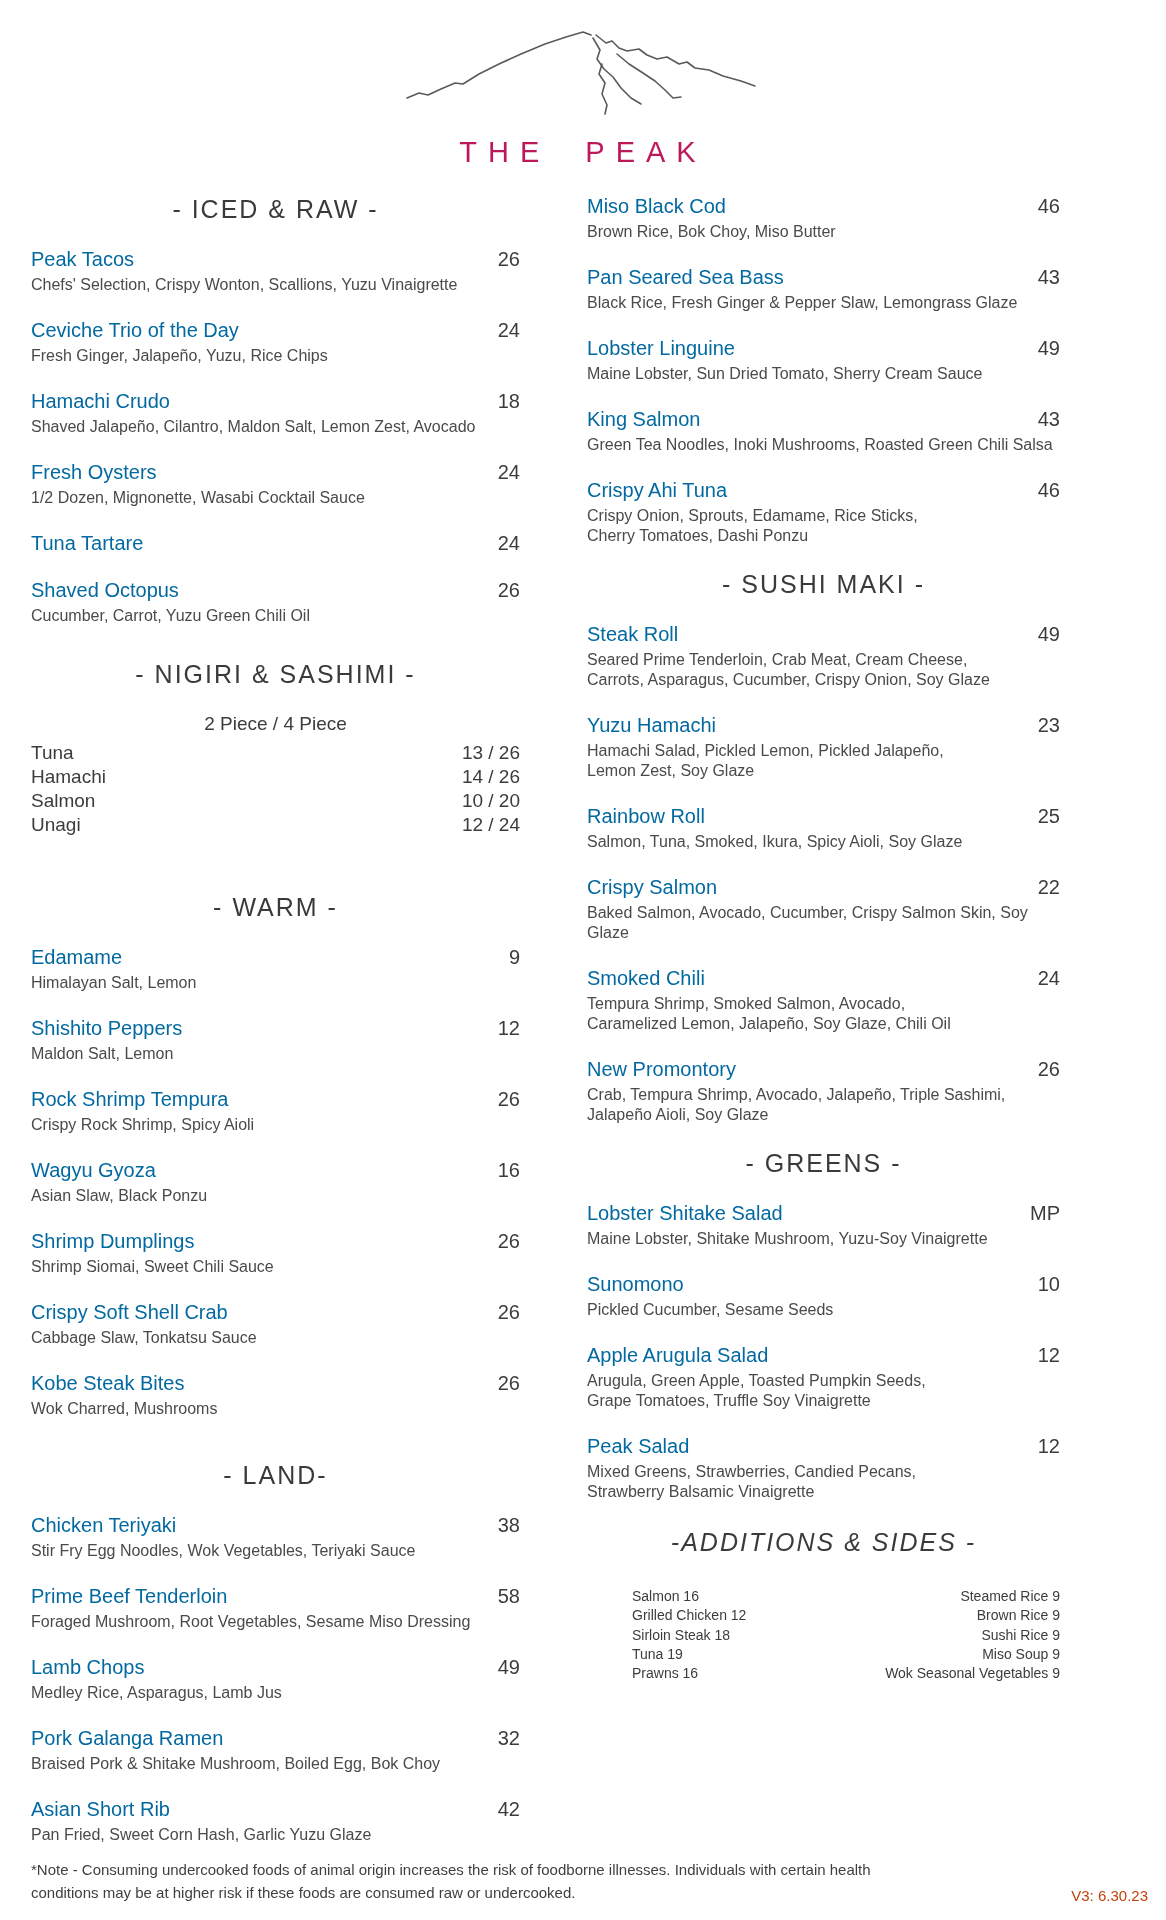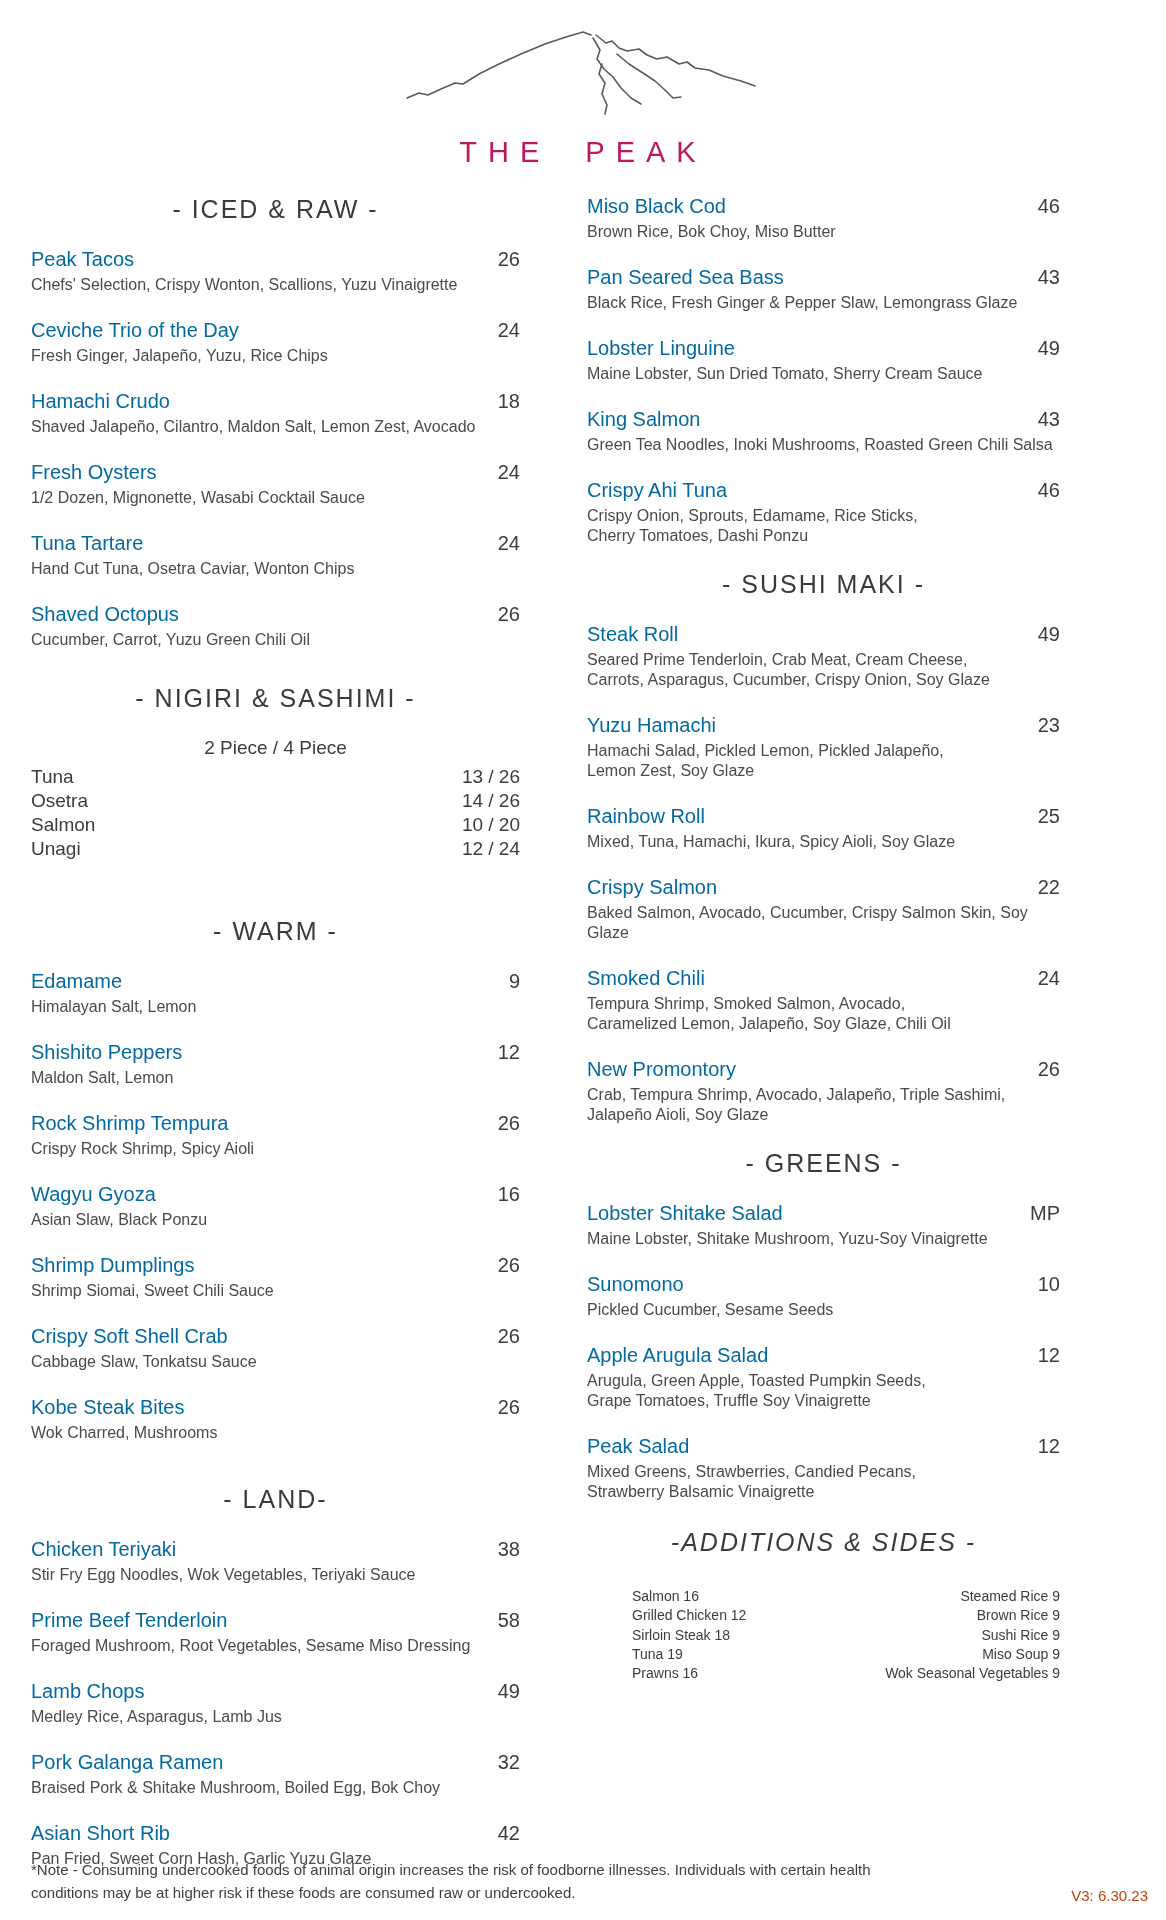--- a/index.html
+++ b/index.html
@@ -93,38 +93,37 @@
           <span class="item-name">Fresh Oysters</span>
           <span class="item-price">24</span>
         </div>
       <div class="item-desc">1/2 Dozen, Mignonette, Wasabi Cocktail Sauce</div>
     </div>
     <div class="menu-item">
       <div class="item-row">
           <span class="item-name">Tuna Tartare</span>
           <span class="item-price">24</span>
         </div>
-      <div class="item-desc">Hand Cut Tuna, Osetra Caviar, Wonton Chips</div>
     </div>
     <div class="menu-item">
       <div class="item-row">
           <span class="item-name">Shaved Octopus</span>
           <span class="item-price">26</span>
         </div>
       <div class="item-desc">Cucumber, Carrot, Yuzu Green Chili Oil</div>
     </div>
 
     <h2 class="sec-title mt34">- NIGIRI &amp; SASHIMI -</h2>
     <div class="nigiri-sub">2 Piece / 4 Piece</div>
     <div class="nigiri-row">
         <span>Tuna</span>
         <span>13 / 26</span>
       </div>
     <div class="nigiri-row">
-        <span>Osetra</span>
+        <span>Hamachi</span>
         <span>14 / 26</span>
       </div>
     <div class="nigiri-row">
         <span>Salmon</span>
         <span>10 / 20</span>
       </div>
     <div class="nigiri-row">
         <span>Unagi</span>
         <span>12 / 24</span>
       </div>
@@ -277,21 +276,21 @@
           <span class="item-price">23</span>
         </div>
       <div class="item-desc">Hamachi Salad, Pickled Lemon, Pickled Jalapeño,
 Lemon Zest, Soy Glaze</div>
     </div>
     <div class="menu-item">
       <div class="item-row">
           <span class="item-name">Rainbow Roll</span>
           <span class="item-price">25</span>
         </div>
-      <div class="item-desc">Mixed, Tuna, Hamachi, Ikura, Spicy Aioli, Soy Glaze</div>
+      <div class="item-desc">Salmon, Tuna, Smoked, Ikura, Spicy Aioli, Soy Glaze</div>
     </div>
     <div class="menu-item">
       <div class="item-row">
           <span class="item-name">Crispy Salmon</span>
           <span class="item-price">22</span>
         </div>
       <div class="item-desc">Baked Salmon, Avocado, Cucumber, Crispy Salmon Skin, Soy Glaze</div>
     </div>
     <div class="menu-item">
       <div class="item-row">

